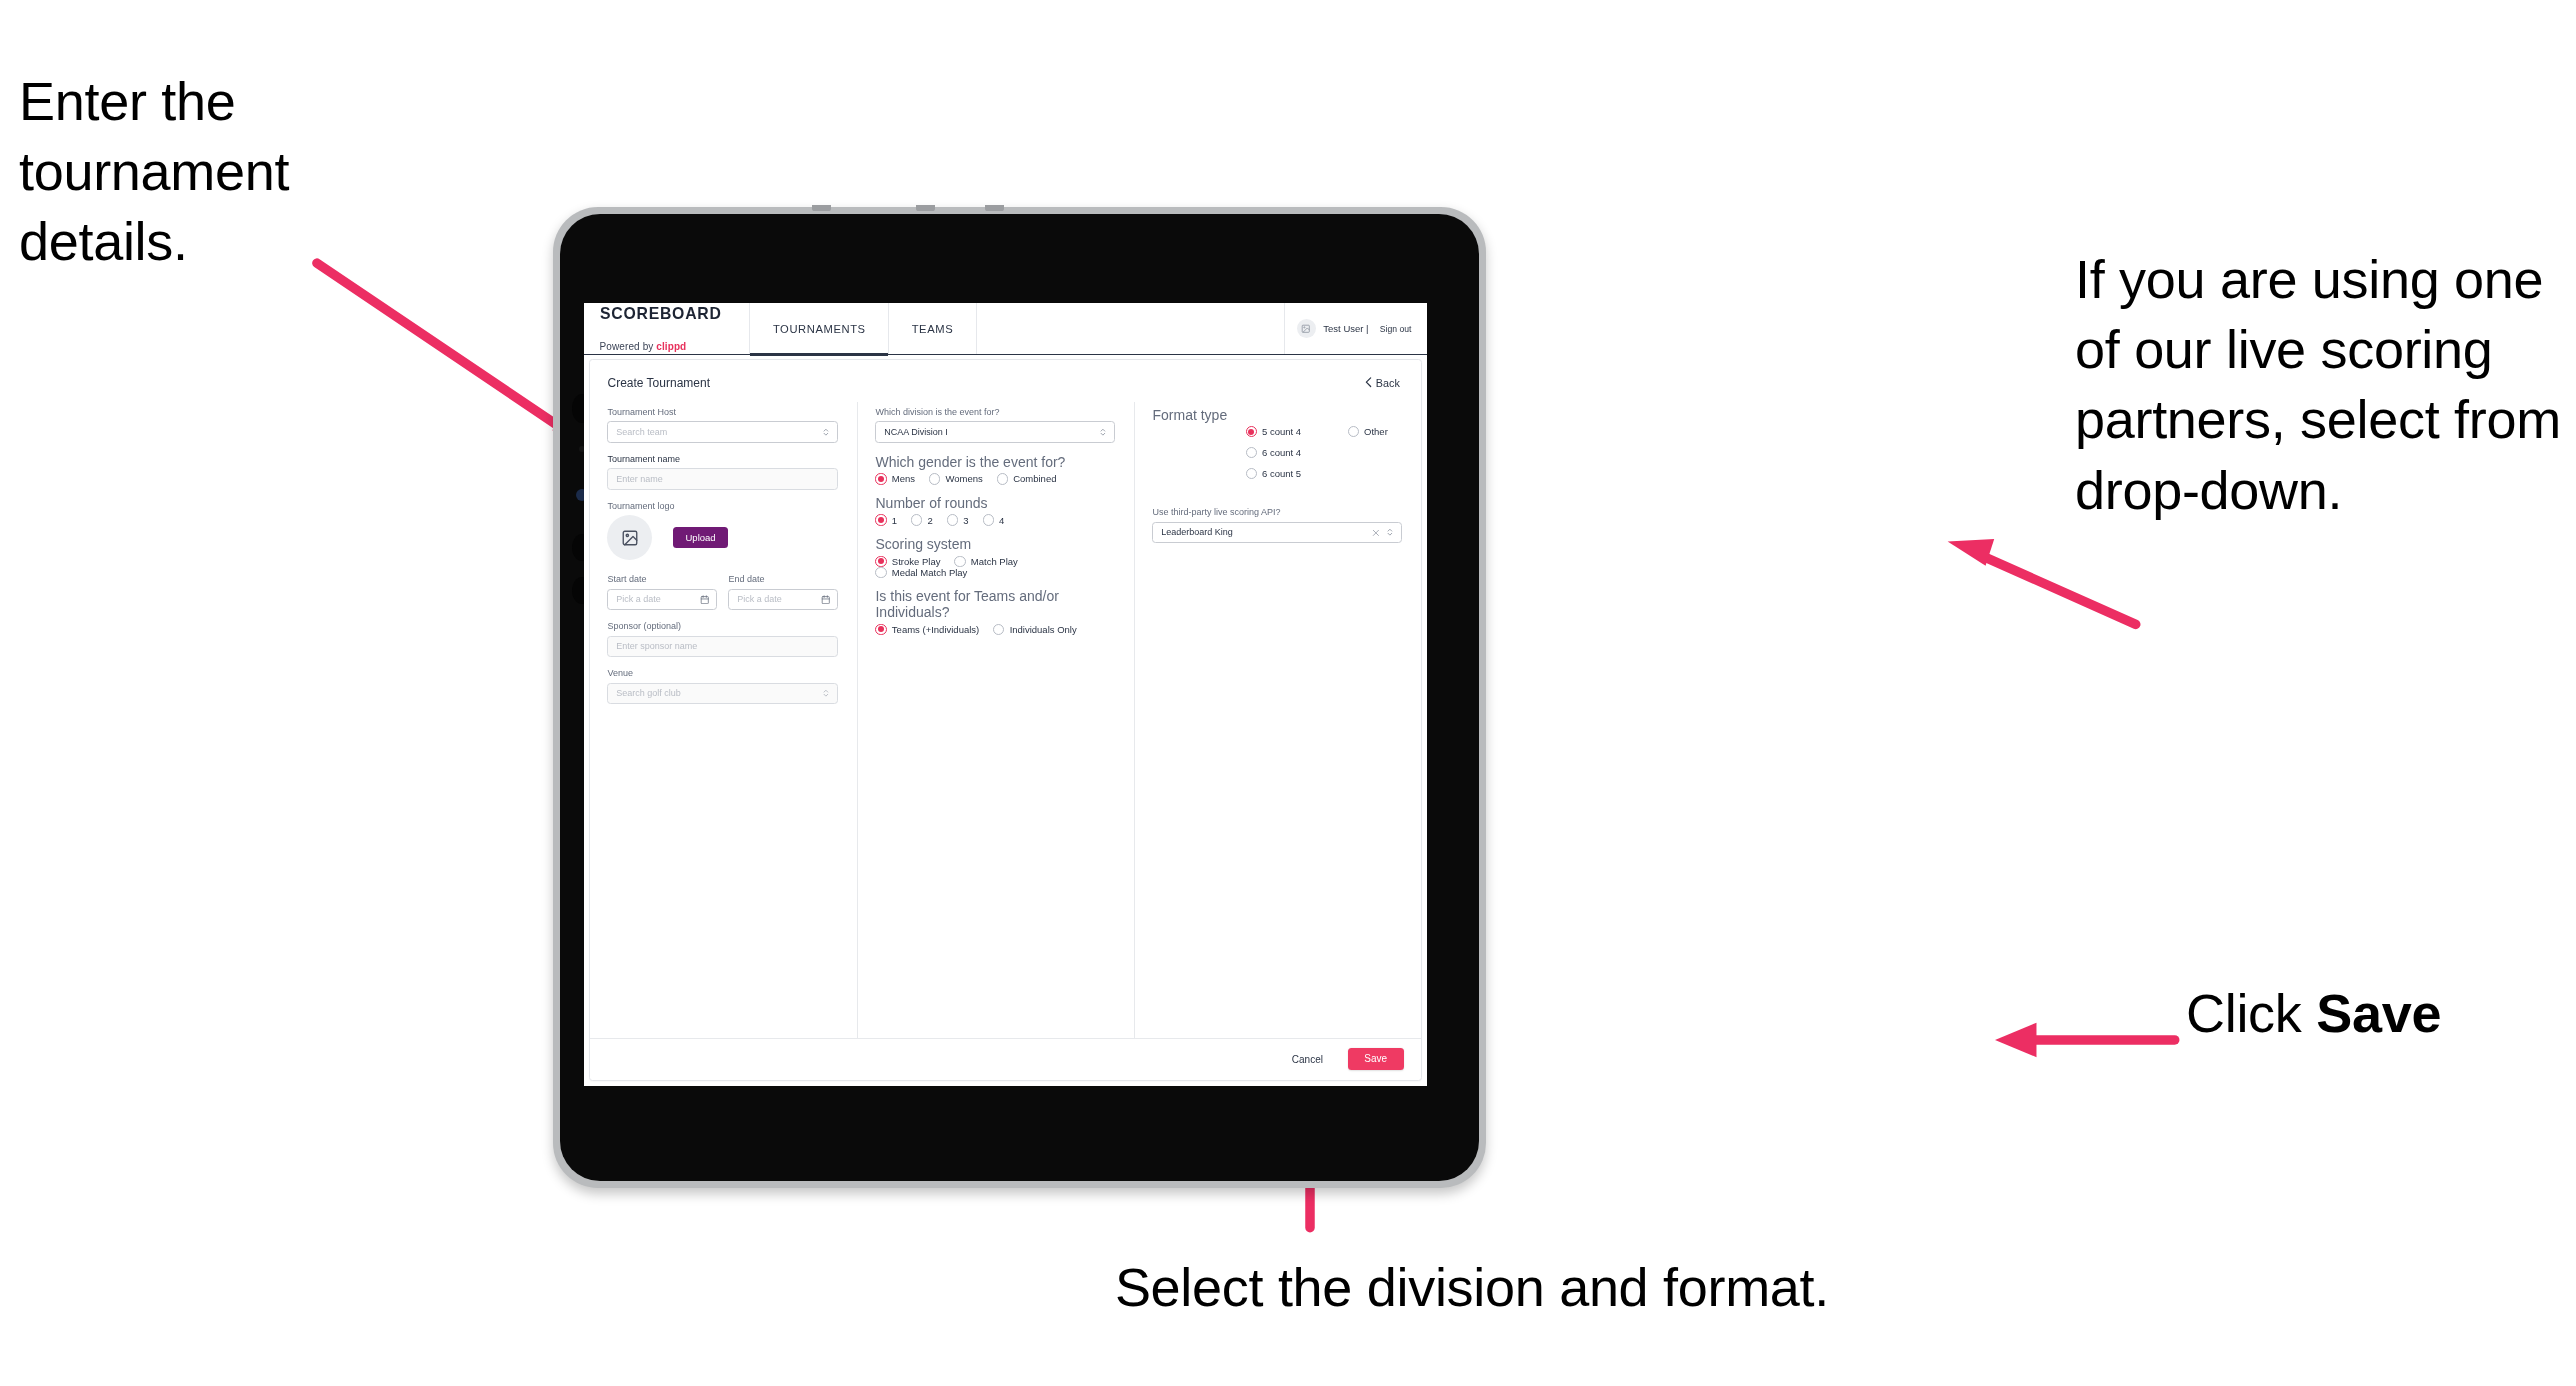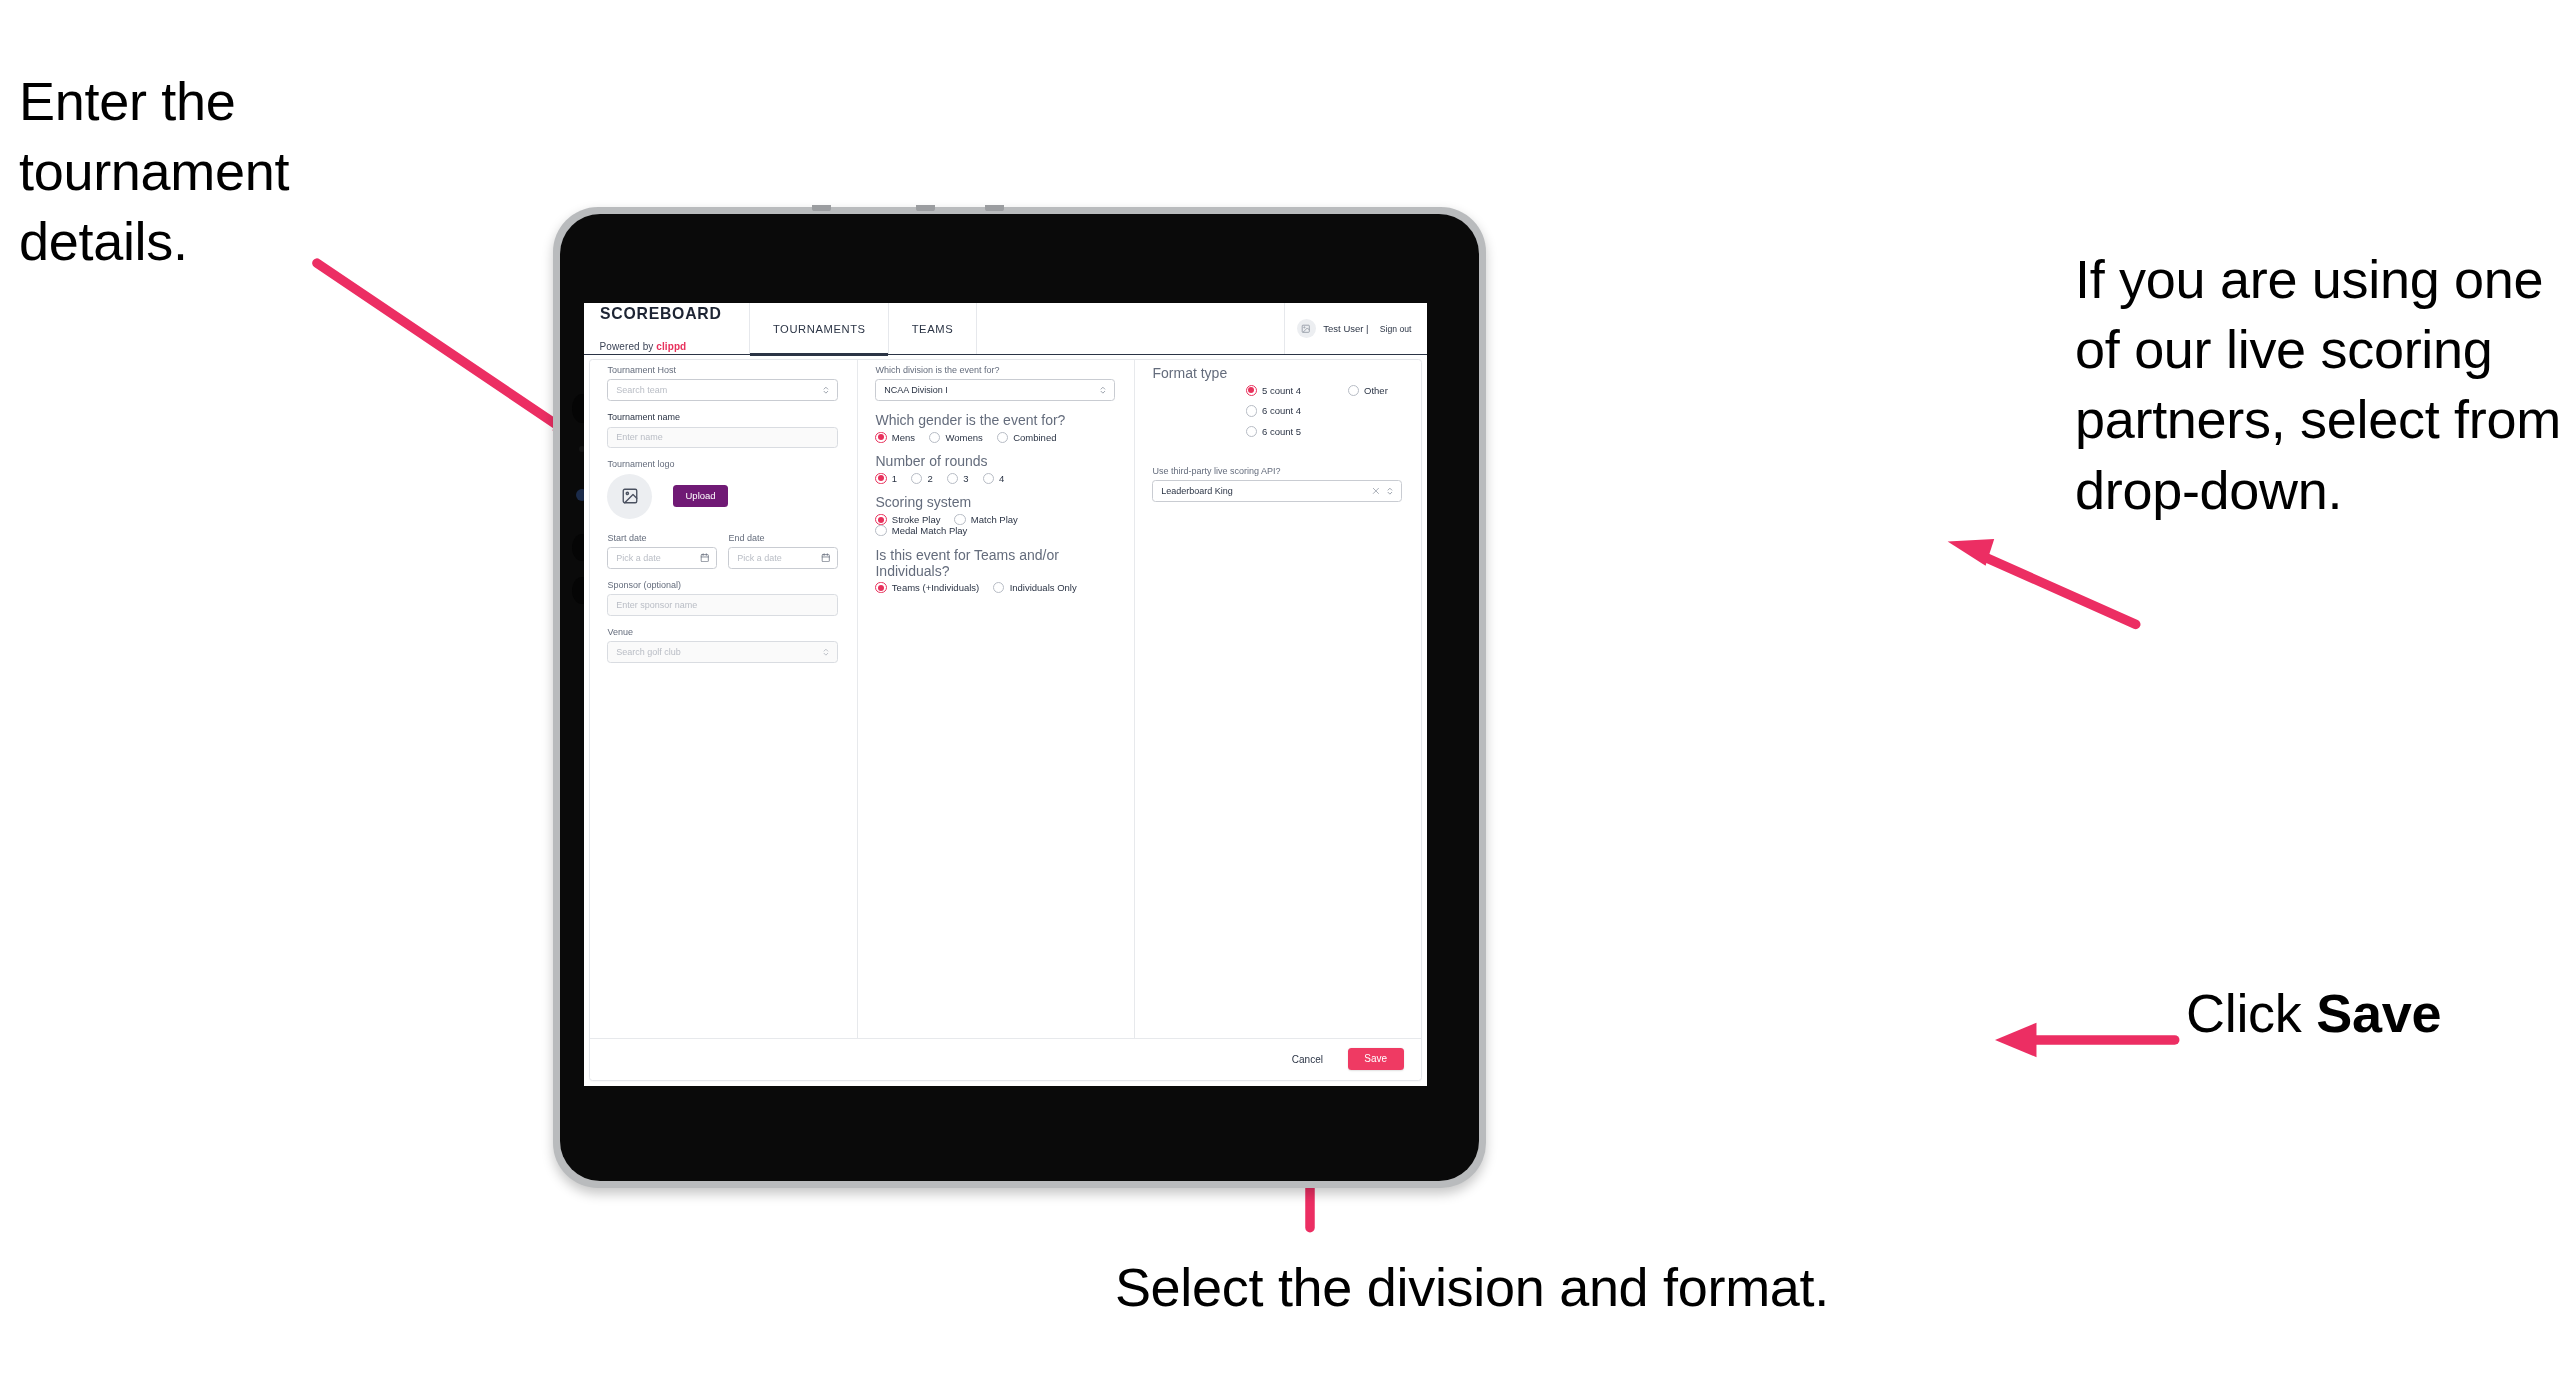--- a/index.html
+++ b/index.html
@@ -424,20 +424,31 @@
             <path d="M21 15l-5-5L5 21"></path>
         </svg>
       </div>
       <span id="user-name">Test User |</span>
       <span id="sign-out">Sign out</span>
     </div>
   </div>
 
   <div id="page-card">
 
+    <div id="card-head">
+      <div id="page-title">Create Tournament</div>
+      <div id="back-link">
+        <span>
+          <svg width="7" height="10.4" viewBox="0 0 8 12" fill="none" stroke="#2b3445" stroke-width="1.4" stroke-linecap="round" stroke-linejoin="round">
+              <path d="M6.5 1L1.5 6l5 5"></path>
+            </svg>
+        </span>
+        <span>Back</span>
+      </div>
+    </div>
 
     <div id="columns">
 
       <div class="col" id="col-left">
 
         <div class="field">
           <span class="field-label">Tournament Host</span>
           <div class="input-box solid">
             <span>Search team</span>
             <span class="right-ico">

